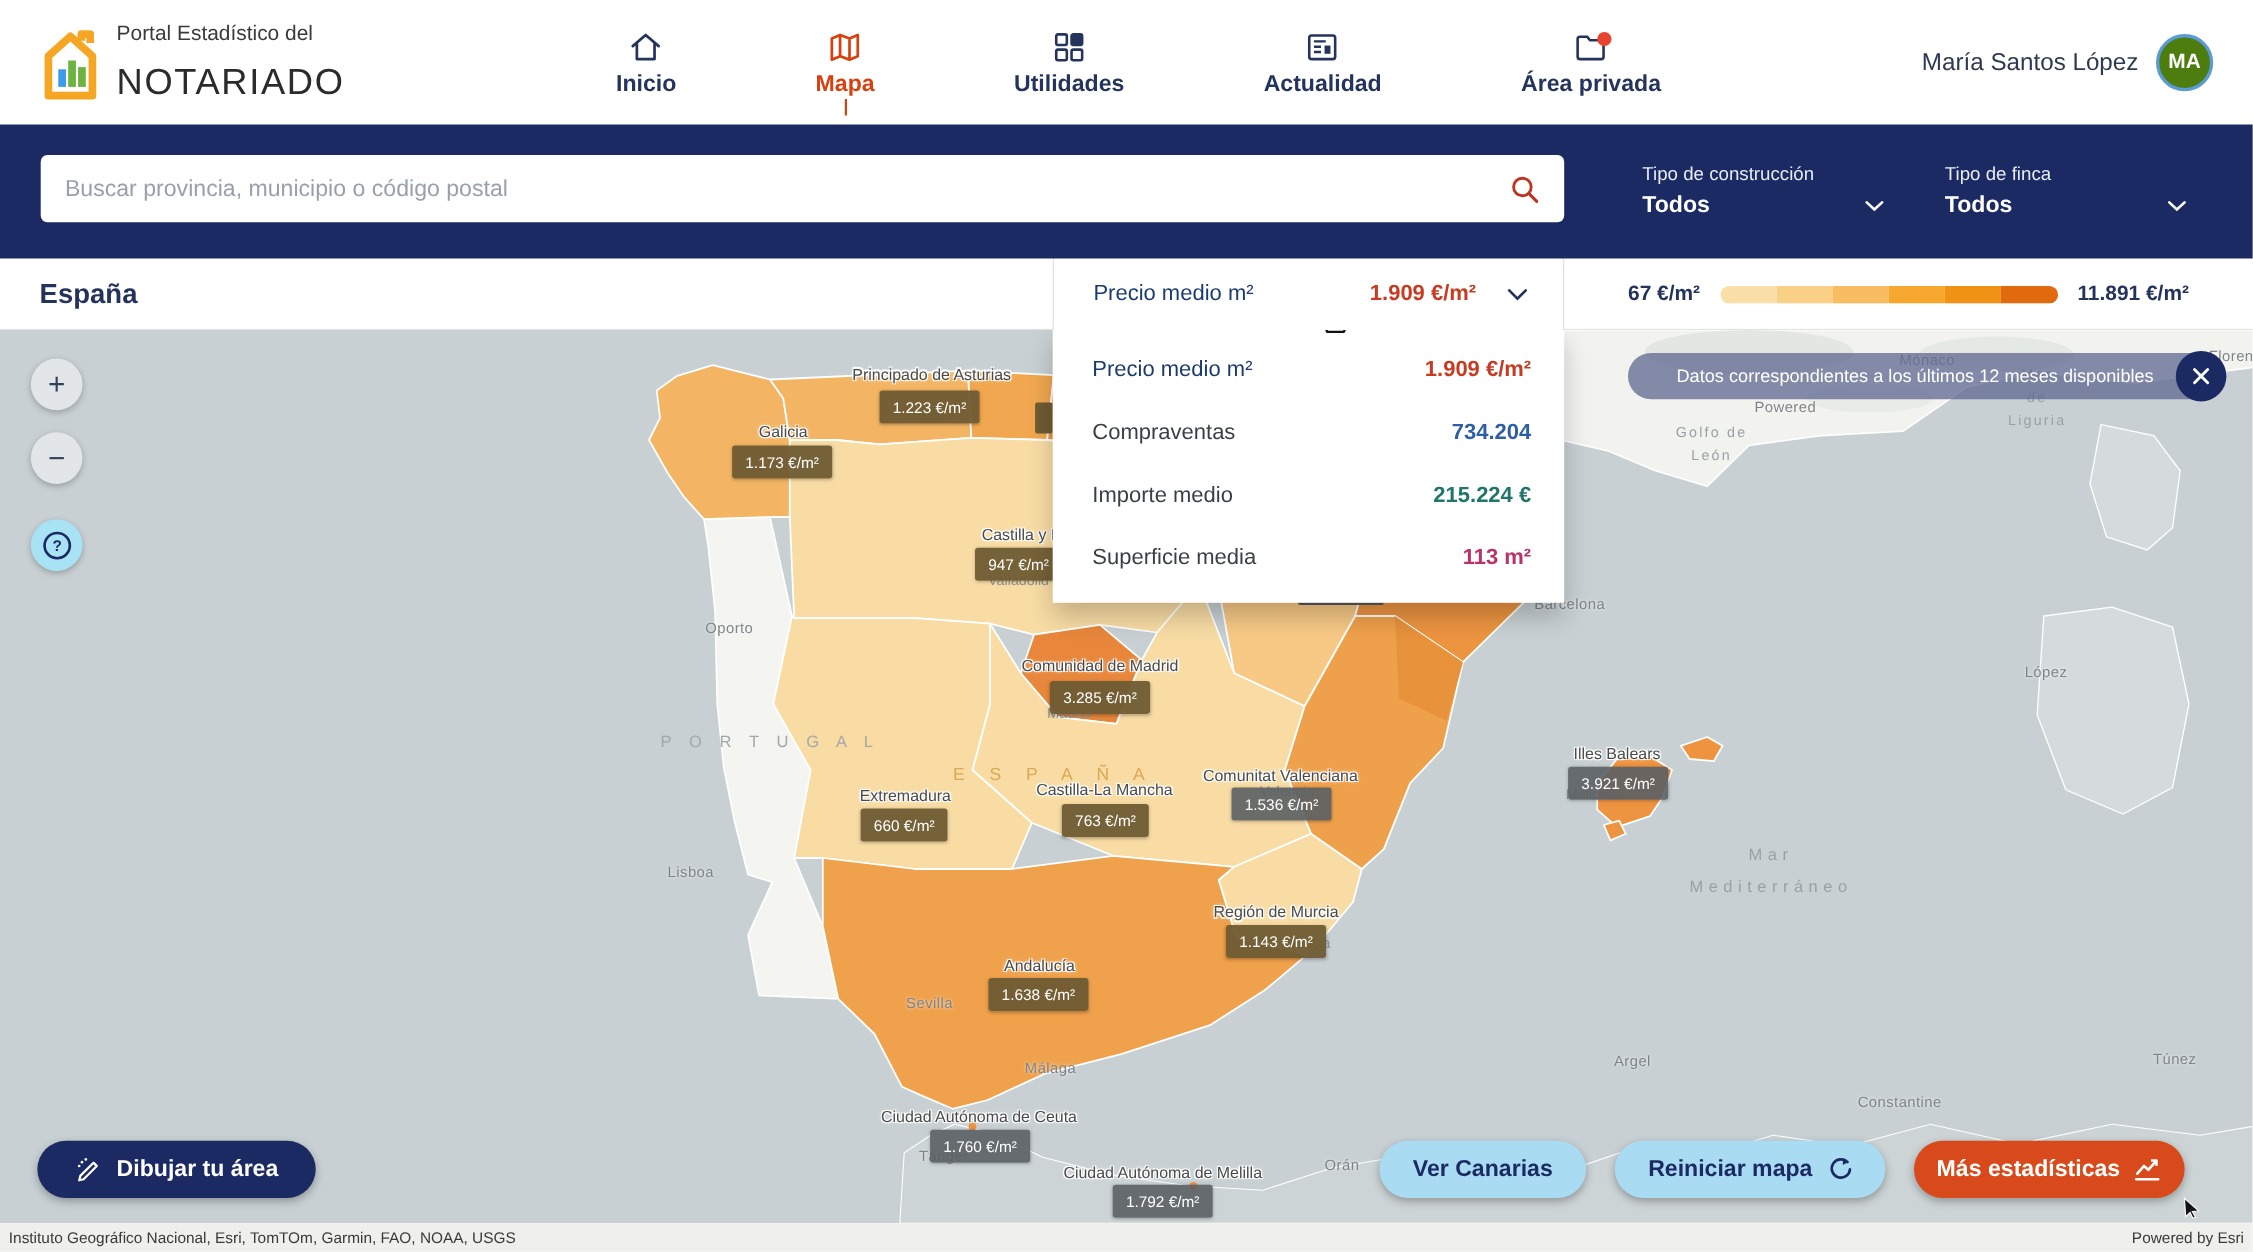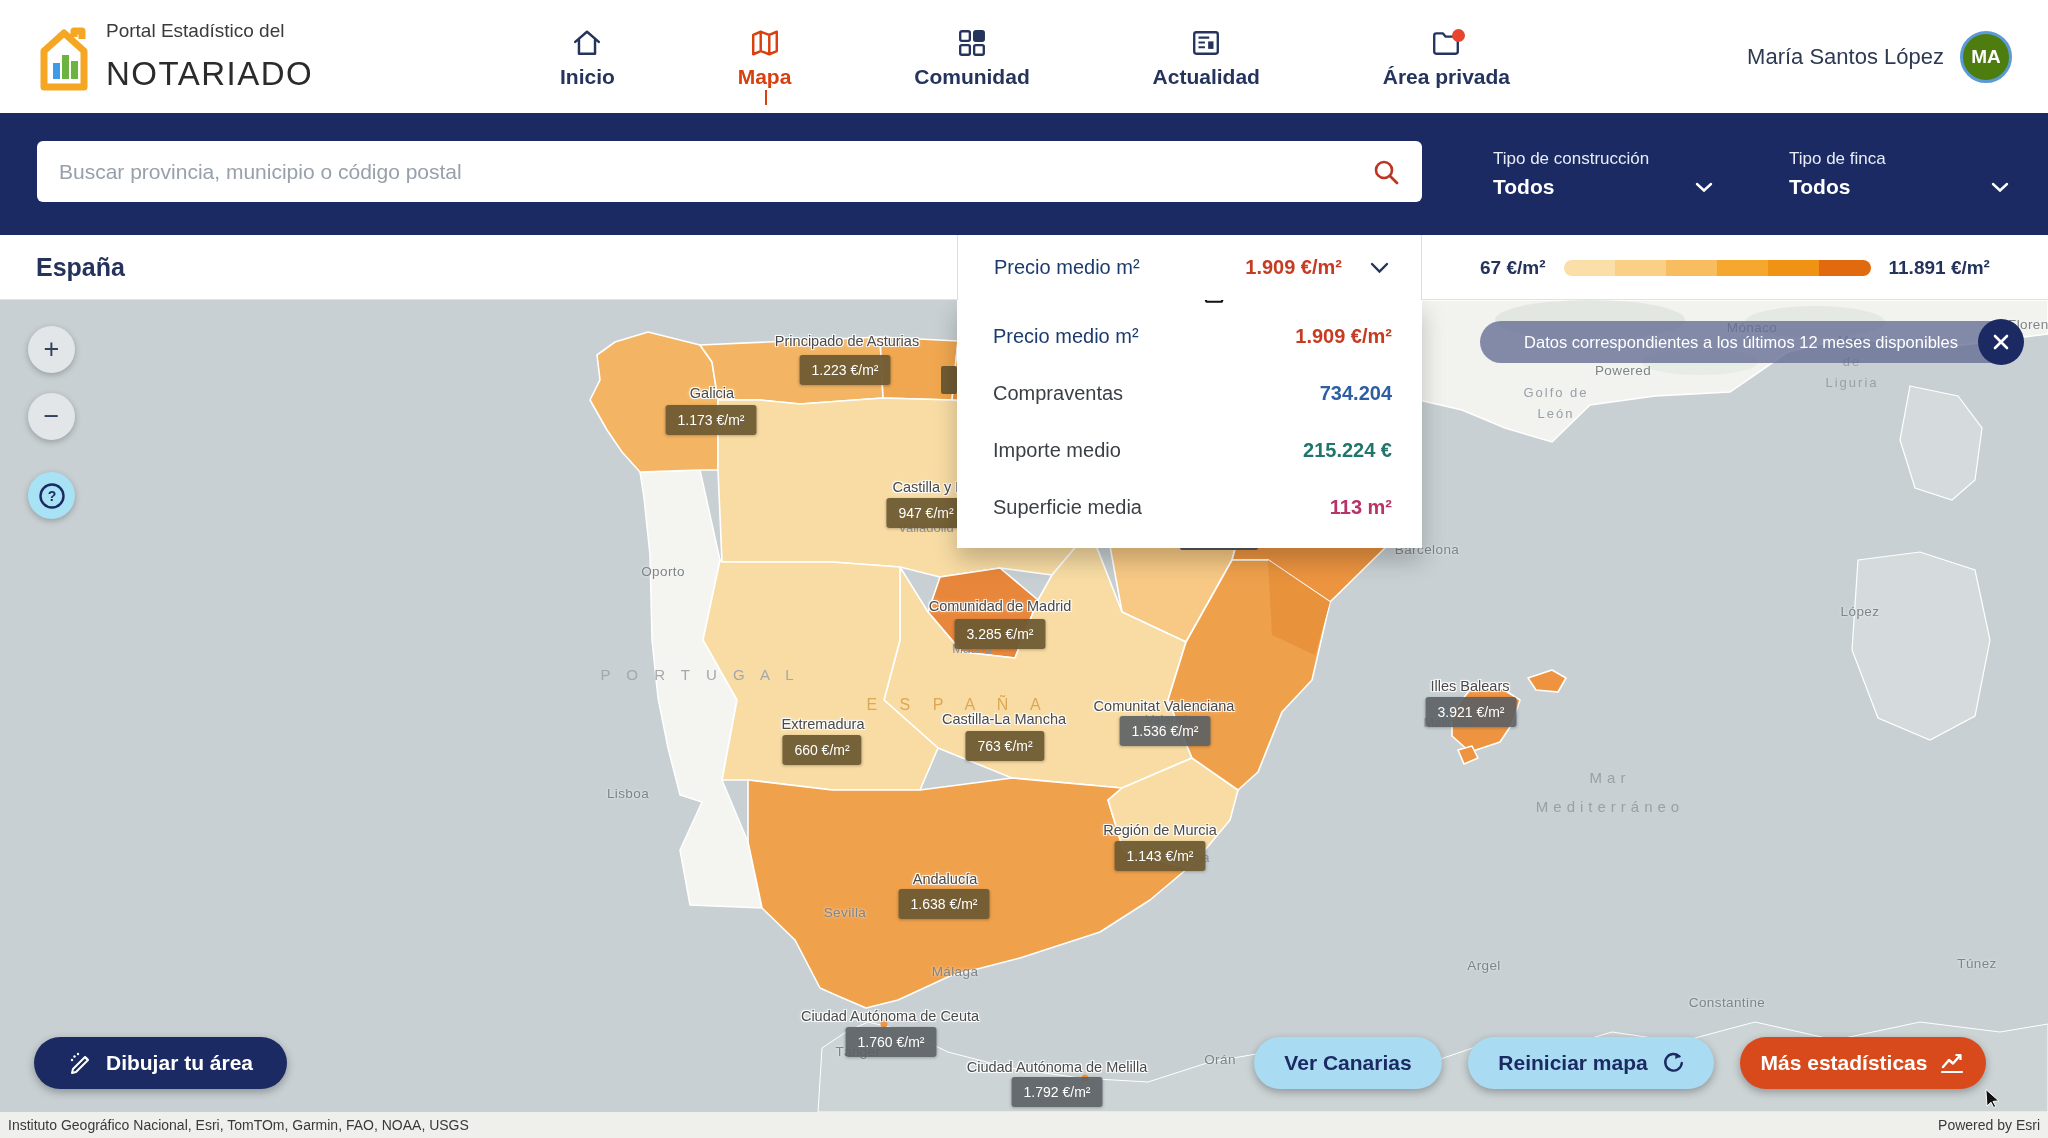--- a/index.html
+++ b/index.html
@@ -24,21 +24,21 @@
   .avatar { width:52px; height:52px; border-radius:50%; background:#4d7c0f; border:3px solid #5b9bd5;
     color:#fff; font-size:19px; font-weight:600; display:flex; align-items:center; justify-content:center; }
 
   
   .search-band { position:absolute; left:0; top:113px; width:2048px; height:122px; background:#1b2a63; z-index:39; }
   .search-box { position:absolute; left:37px; top:28px; width:1385px; height:61px; background:#fff; border-radius:6px;
     display:flex; align-items:center; padding:0 22px; }
   .search-box input { flex:1; border:none; outline:none; font-size:21px; color:#333; background:transparent;
     font-family:inherit; }
   .search-box input::placeholder { color:#97a0ab; }
-  .filters { position:absolute; left:1460px; top:0; width:588px; height:122px; display:flex; align-items:center; gap:76px; padding-left:33px; }
+  .filters { position:absolute; left:1460px; top:0; width:588px; height:122px; display:flex; align-items:center; gap:55px; padding-left:33px; }
   .filter { width:220px; cursor:pointer; }
   .filter .f-label { color:#e8ecf4; font-size:17px; margin-bottom:6px; }
   .filter .f-row { display:flex; align-items:center; justify-content:space-between; color:#fff; }
   .filter .f-value { font-size:21px; font-weight:700; }
 
   
   .region-bar { position:absolute; left:0; top:235px; width:2048px; height:65px; background:#fff; z-index:22; border-bottom:1px solid #e2e2e2; }
   .region-title { position:absolute; left:36px; top:0; height:65px; display:flex; align-items:center;
     font-size:25px; font-weight:700; color:#23335c; }
   .stat-selector { position:absolute; left:957px; top:0; width:465px; height:65px; border-left:1px solid #ddd; border-right:1px solid #ddd;
@@ -373,21 +373,21 @@
         </div>
         <div class="nav-item">
           <span style="position:relative">
             <svg width="30" height="28" viewBox="0 0 28 26">
               <rect x="3" y="2" width="9" height="9" rx="1.5" fill="none" stroke="#24345c" stroke-width="2.2"></rect>
               <rect x="16" y="2" width="9" height="9" rx="1.5" fill="#24345c" stroke="#24345c" stroke-width="2.2"></rect>
               <rect x="3" y="15" width="9" height="9" rx="1.5" fill="none" stroke="#24345c" stroke-width="2.2"></rect>
               <rect x="16" y="15" width="9" height="9" rx="1.5" fill="none" stroke="#24345c" stroke-width="2.2"></rect>
             </svg>
           </span>
-    <span class="nav-label">Comunidad</span>
+    <span class="nav-label">Utilidades</span>
         </div>
         <div class="nav-item">
           <span style="position:relative">
             <svg width="30" height="28" viewBox="0 0 28 26">
               <rect x="3" y="3" width="22" height="20" rx="2" fill="none" stroke="#24345c" stroke-width="2.2"></rect>
               <path d="M7 8 H17 M7 12.5 H13 M7 17 H13" stroke="#24345c" stroke-width="2"></path>
               <rect x="16" y="11.5" width="5" height="7" fill="#24345c"></rect>
             </svg>
           </span>
     <span class="nav-label">Actualidad</span>

